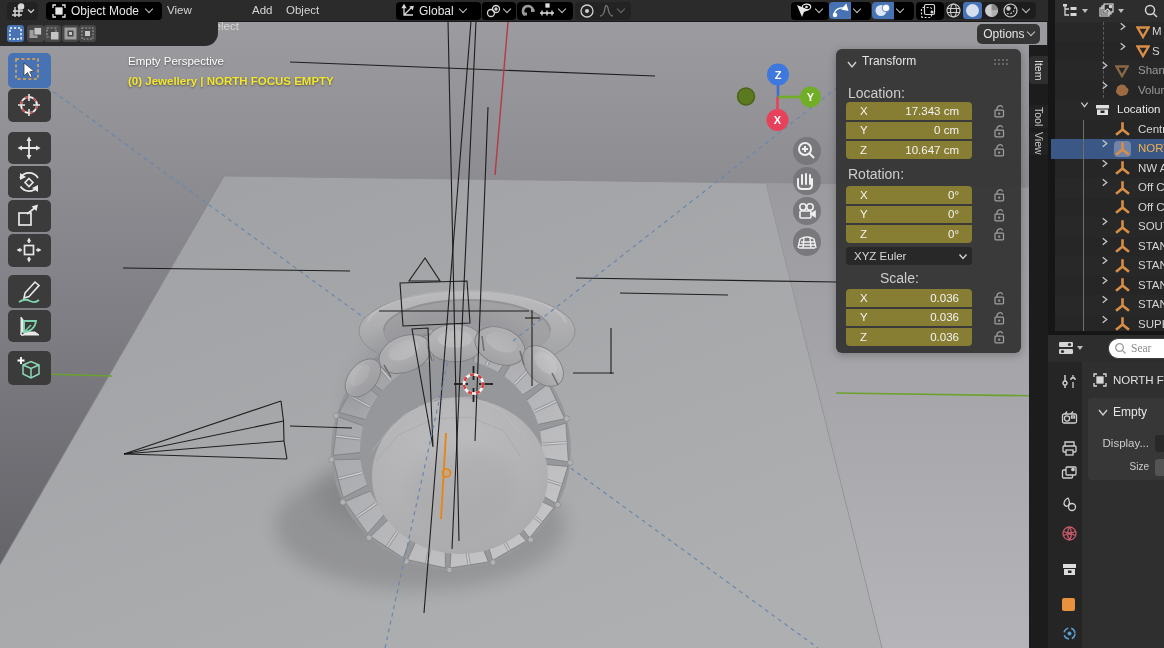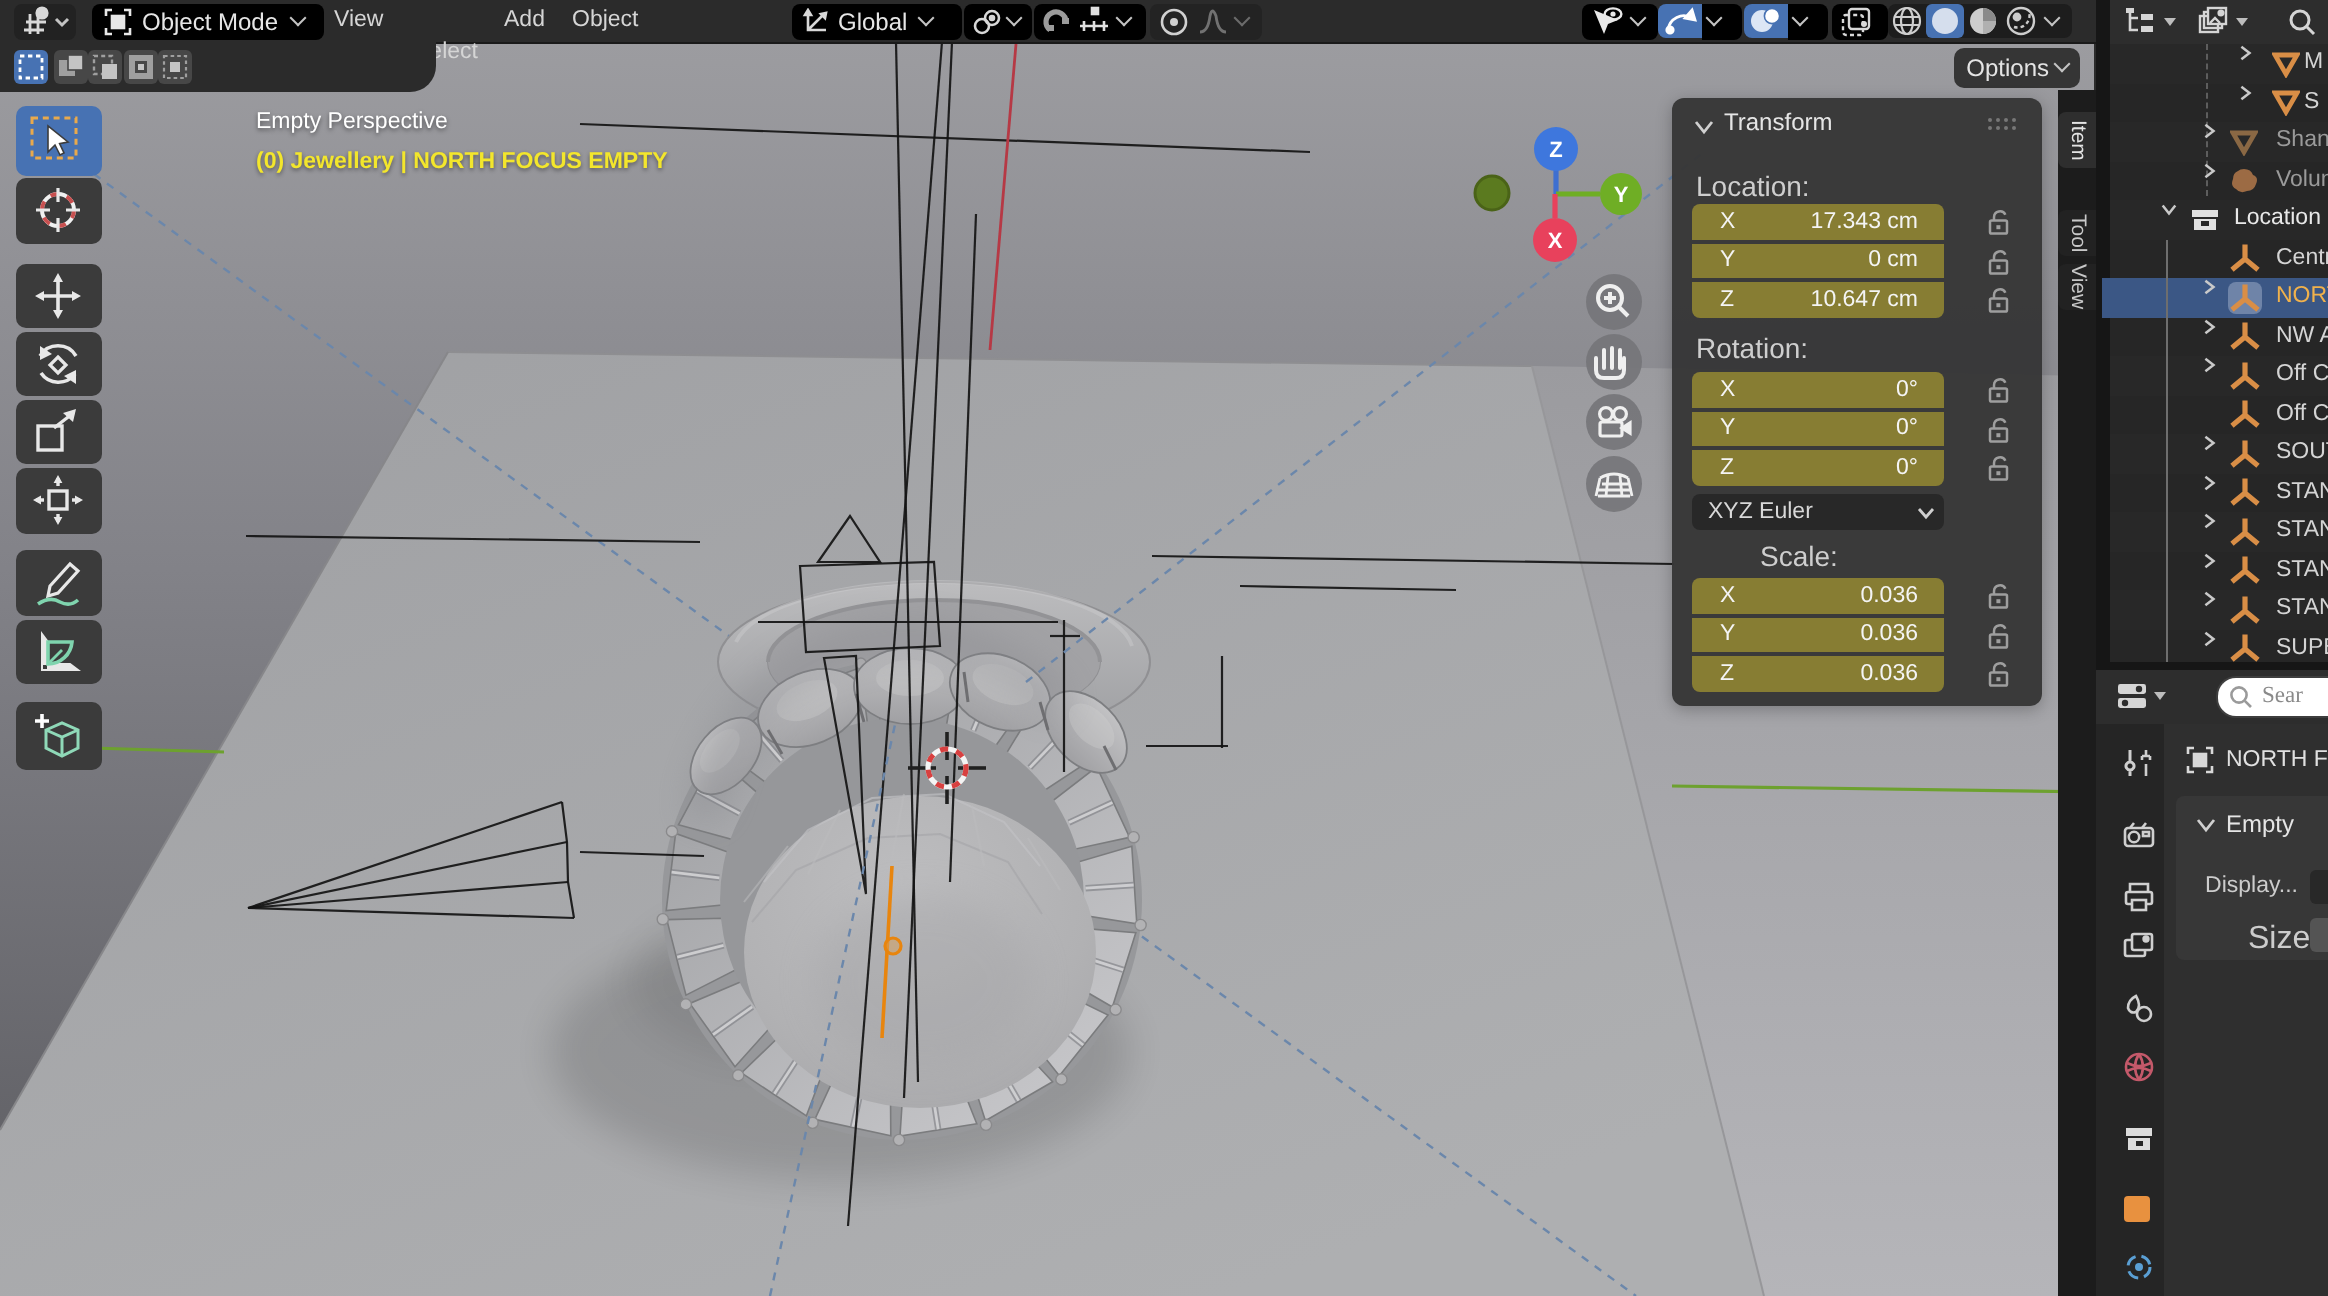--- a/index.html
+++ b/index.html
@@ -849,14 +849,14 @@
       </g>
     </svg>
 <div class="abs" style="left:1113px;top:374px;font-size:11.5px;color:#e0e0e0;white-space:nowrap;">NORTH F</div>
 <div class="abs" style="left:1088px;top:398px;width:76px;height:82px;background:#373737;border-radius:4px 0 0 4px;"></div>
 <svg class="abs" style="left:1098px;top:407px" width="10" height="10">
       <path d="M1,3 L5,8 L9,3" stroke="#d0d0d0" stroke-width="1.4" fill="none"></path>
     </svg>
 <div class="abs" style="left:1113px;top:405px;font-size:12px;color:#e5e5e5;">Empty</div>
 <div class="abs" style="left:1096px;top:437px;width:53px;text-align:right;font-size:11.5px;color:#cccccc;">Display...</div>
 <div class="abs" style="left:1155px;top:435px;width:9px;height:17px;background:#282828;border-radius:3px 0 0 3px;"></div>
-<div class="abs" style="left:1124px;top:461px;width:25px;text-align:right;font-size:16px;color:#cccccc;">Size</div>
+<div class="abs" style="left:1124px;top:461px;width:25px;text-align:right;font-size:10px;color:#cccccc;">Size</div>
 <div class="abs" style="left:1155px;top:459px;width:9px;height:17px;background:#545454;border-radius:3px 0 0 3px;"></div>
 </div>
 </body></html>

